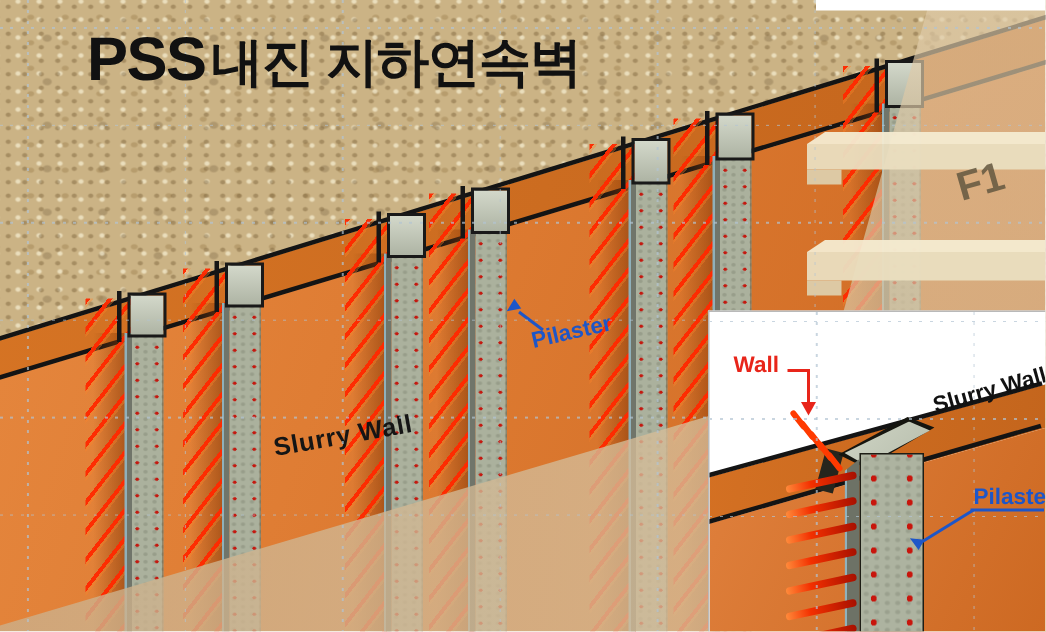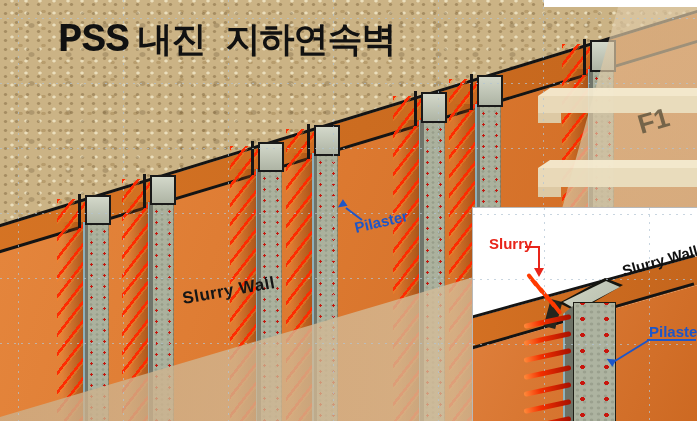--- a/index.html
+++ b/index.html
@@ -39,21 +39,21 @@
   .grid-v{position:absolute;inset:0;pointer-events:none;
     background-image:repeating-linear-gradient(to right,rgba(0,0,0,0) 0 104px,rgba(178,196,211,.7) 104px 105px);
     -webkit-mask-image:repeating-linear-gradient(to bottom,#000 0 2px,rgba(0,0,0,0) 2px 7px);
     mask-image:repeating-linear-gradient(to bottom,#000 0 2px,rgba(0,0,0,0) 2px 7px);}
   .grid-h{position:absolute;inset:0;pointer-events:none;
     background-image:repeating-linear-gradient(to bottom,rgba(0,0,0,0) 0 64px,rgba(178,196,211,.7) 64px 65px);
     -webkit-mask-image:repeating-linear-gradient(to right,#000 0 2px,rgba(0,0,0,0) 2px 7px);
     mask-image:repeating-linear-gradient(to right,#000 0 2px,rgba(0,0,0,0) 2px 7px);}
   
   #title-block{left:58px;top:16px;}
-  #title-line{font-weight:900;color:#111;letter-spacing:-1px;font-family:Liberation Mono, monospace;}
+  #title-line{font-weight:900;color:#111;letter-spacing:-1px;}
   #title-acronym{font-size:41px;}
   #title-korean{font-size:35px;font-weight:800;}
   #subtitle{font-size:20px;font-weight:700;color:#1a1a1a;margin-top:1px;margin-left:4px;letter-spacing:-0.5px;}
   .red-letter{color:#e01010;}
   
   #inset{left:472px;top:207px;width:225px;height:214px;background:#fff;
     border-left:1px solid #b9b9b9;border-top:1px solid #b9b9b9;overflow:hidden;}
   #inset .band{left:0;top:0;width:225px;height:214px;
     clip-path:polygon(0 110px,225px 48px,225px 77px,0 141px);
     background:linear-gradient(100deg,#d57123,#c2641c);}
@@ -173,21 +173,21 @@
         <div style="position: absolute; left: 52px; top: 70px; width: 15px; height: 3.5px; border-radius: 2px; background: rgb(255, 58, 0); transform: rotate(52deg);"></div>
         <div style="position: absolute; left: 58px; top: 77px; width: 15px; height: 3.5px; border-radius: 2px; background: rgb(255, 58, 0); transform: rotate(52deg);"></div>
         <div style="position: absolute; left: 64px; top: 84px; width: 15px; height: 3.5px; border-radius: 2px; background: rgb(255, 58, 0); transform: rotate(52deg);"></div>
         <div style="position: absolute; left: 70px; top: 91px; width: 15px; height: 3.5px; border-radius: 2px; background: rgb(255, 58, 0); transform: rotate(52deg);"></div>
         <div style="position: absolute; left: 76px; top: 98px; width: 15px; height: 3.5px; border-radius: 2px; background: rgb(255, 58, 0); transform: rotate(52deg);"></div>
       </div>
 
     <div class="grid-v" style="background-position:-33px 0;"></div>
     <div class="grid-h" style="background-position:0 -58px;"></div>
 
-    <div class="lbl" style="left:16px;top:27px;font-size:15px;color:#e8251a;">Slurry</div>
+    <div class="lbl" style="left:16px;top:27px;font-size:15px;color:#e8251a;">Wall</div>
     <div class="abs" style="left:52px;top:38px;width:15px;height:2px;background:#e8251a;"></div>
     <div class="abs" style="left:65px;top:38px;width:2px;height:23px;background:#e8251a;"></div>
     <div class="tri" style="left:61px;top:60px;border-left:5px solid rgba(0,0,0,0);border-right:5px solid rgba(0,0,0,0);border-top:9px solid #e8251a;"></div>
     <div class="lbl" style="left:148px;top:44px;font-size:15px;color:#111;transform:rotate(-15.5deg);">Slurry Wall</div>
     <div class="lbl" style="left:176px;top:115px;font-size:15px;color:#1d56c8;">Pilaster</div>
     <div class="abs" style="left:174px;top:131px;width:49px;height:2px;background:#1d56c8;"></div>
     <div class="abs" style="left:142px;top:152px;width:40px;height:2px;background:#1d56c8;transform-origin:0 50%;transform:rotate(-31.7deg);"></div>
     <div class="tri" style="left:133px;top:149px;border-right:9px solid #1d56c8;border-top:4.5px solid rgba(0,0,0,0);border-bottom:4.5px solid rgba(0,0,0,0);transform:rotate(30deg);"></div>
   </div>
 </div>

